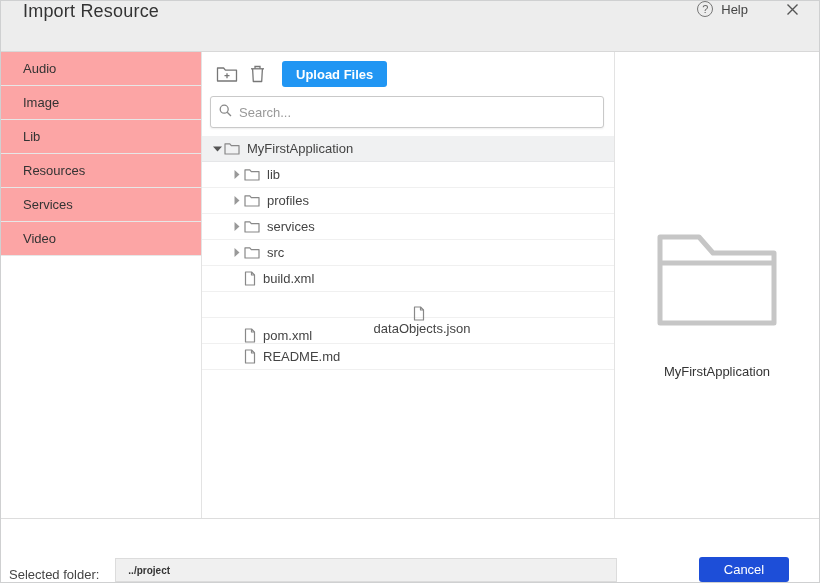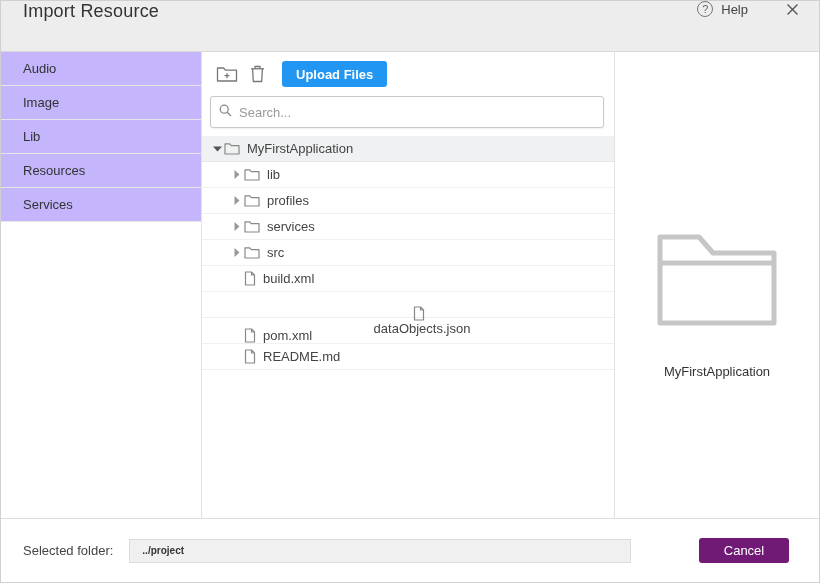--- a/index.html
+++ b/index.html
@@ -16,21 +16,21 @@
                  font-size:11px; color:#666; box-sizing:border-box; cursor:pointer; }
   .help-text { font-size:13px; color:#444; margin-left:8px; cursor:pointer; }
   .close-btn { margin-left:38px; background:none; border:none; padding:0; cursor:pointer;
                display:flex; align-items:center; }
 
   
   .content { flex:1 1 auto; display:flex; min-height:0; }
 
   .sidebar { width:200px; flex:0 0 200px; border-right:1px solid #e3e3e3; background:#fff; }
   .side-item { height:34px; display:flex; align-items:center; padding-left:22px;
-               background:#c4b5fd; border-bottom:1px solid #e7e7e7;
+               background:#fca5a5; border-bottom:1px solid #e7e7e7;
                font-size:13px; color:#333; position:relative; cursor:pointer; box-sizing:border-box; }
   .side-item.selected { background:#fff; }
   .side-item.selected::before { content:""; position:absolute; left:0; top:0; bottom:0;
                                 width:3px; background:#2196f3; }
 
   .main { flex:1 1 auto; display:flex; flex-direction:column; border-right:1px solid #e3e3e3; min-width:0; }
   .toolbar { flex:0 0 44px; display:flex; align-items:center; padding-left:10px; }
   .icon-btn { width:30px; height:28px; background:none; border:none; padding:0; cursor:pointer;
               display:flex; align-items:center; justify-content:center; }
   .upload-btn { margin-left:10px; background:#2196f3; color:#fff; border:none; border-radius:3px;
@@ -47,27 +47,27 @@
               font-size:13px; color:#444; box-sizing:border-box; cursor:pointer; }
   .tree-row.selected { background:#f0f1f2; border-bottom-color:#e5e6e8; }
   .caret { width:14px; flex:0 0 14px; display:flex; justify-content:center; align-items:center; }
   .tree-icon { margin-right:7px; display:flex; align-items:center; }
 
   .preview { width:204px; flex:0 0 204px; display:flex; flex-direction:column; align-items:center; }
   .preview-icon { margin-top:181px; }
   .preview-label { margin-top:34px; font-size:13px; color:#333; }
 
   
-  .footer { flex:0 0 64px; border-top:1px solid #ddd; display:flex; align-items:center;
-            padding:0 30px 0 22px; box-sizing:border-box; background:#fff; }
+  .footer { flex:0 0 64px; border-top:1px solid #ddd; display:flex; align-items:flex-end;
+            padding:0 30px 0 8px; box-sizing:border-box; background:#fff; }
   .footer-label { font-size:13px; color:#444; white-space:nowrap; }
   .path-input { margin-left:16px; width:502px; height:24px; box-sizing:border-box;
                 background:#f0f0f0; border:1px solid #dcdcdc; font-size:10px; color:#333;
                 padding:0 12px; outline:none; font-family:"Liberation Sans", sans-serif;font-weight:bold; }
-  .cancel-btn { margin-left:auto; width:90px; height:25px; background:#701a75; color:#fff;
+  .cancel-btn { margin-left:auto; width:90px; height:25px; background:#1d4ed8; color:#fff;
                 border:none; border-radius:3px; font-size:13px; cursor:pointer; }
 </style>
 </head>
 <body>
 
 <div class="dialog">
 
   <div class="titlebar">
     <span class="title">Import Resource</span>
     <span class="titlebar-right">
@@ -93,20 +93,23 @@
           <span>Image</span>
         </div>
         <div class="side-item">
           <span>Lib</span>
         </div>
         <div class="side-item">
           <span>Resources</span>
         </div>
         <div class="side-item">
           <span>Services</span>
+        </div>
+        <div class="side-item">
+          <span>Video</span>
         </div>
       </div>
 
     <div class="main">
       <div class="toolbar">
         <button class="icon-btn">
           <span style="display:flex;">
             <svg width="22" height="17" viewBox="0 0 22 17" fill="none" stroke="#777" stroke-width="1.3">
               <path d="M1.5 15 V2 H7.6 L9.4 4.2 H20.5 V15 Z" stroke-linejoin="round"></path>
               <path d="M11 7.2 V12.2 M8.5 9.7 H13.5"></path>

